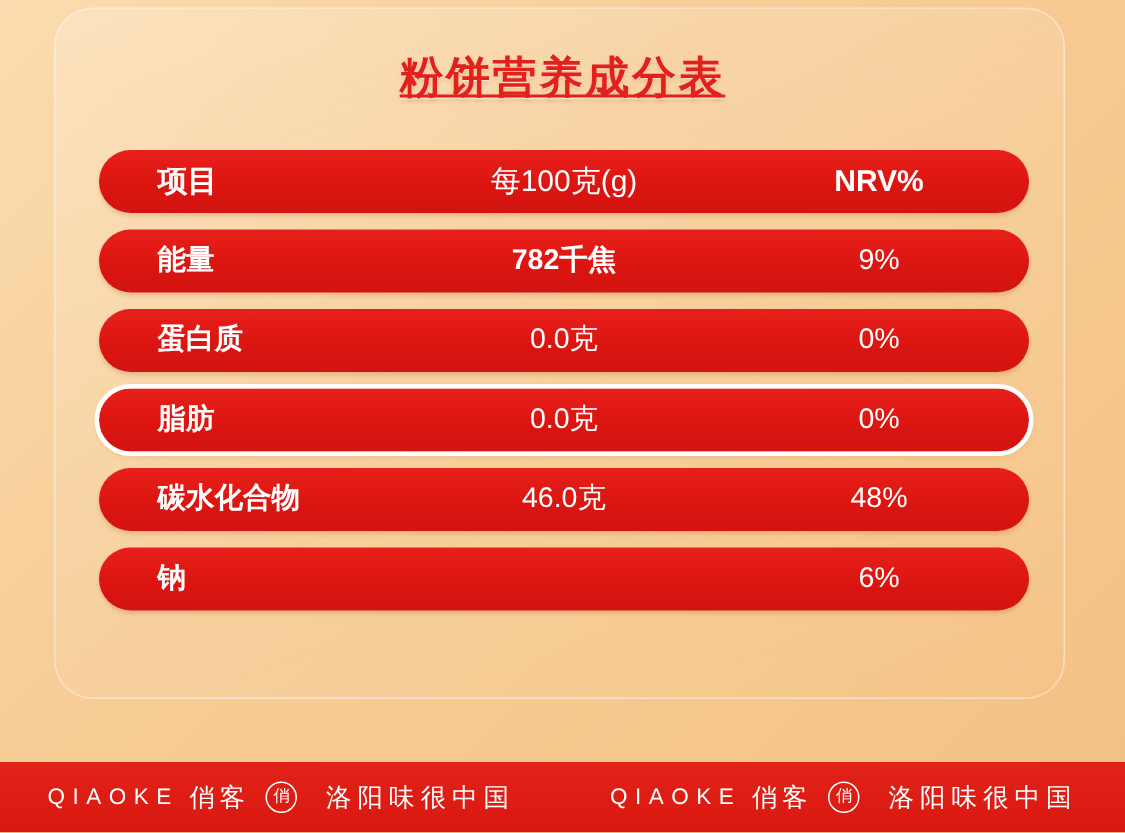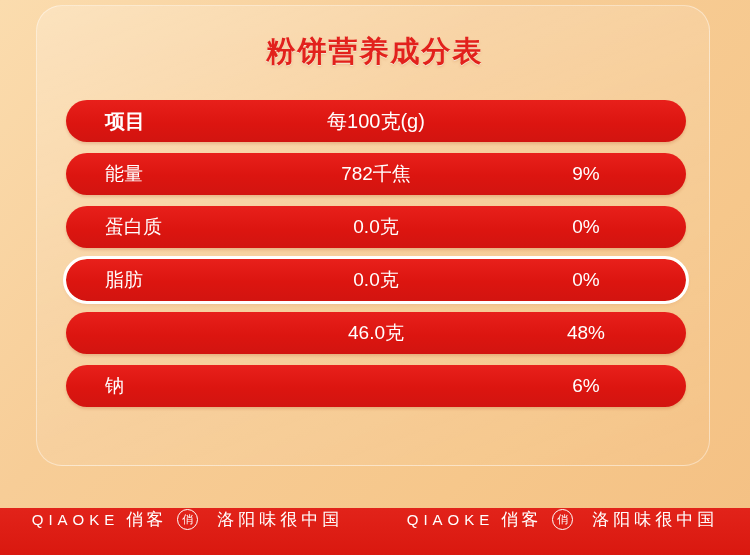--- a/index.html
+++ b/index.html
@@ -39,20 +39,21 @@
     position: absolute;
     left: 0;
     top: 32px;
     width: 750px;
     text-align: center;
     font-size: 29px;
     font-weight: bold;
     letter-spacing: 2px;
     color: #e2211c;
     text-shadow: 0 1px 0 rgba(255,255,255,0.55), 0 2px 3px rgba(180,80,20,0.18);
+    text-decoration: underline;
   }
 
   .table {
     position: absolute;
     left: 66px;
     top: 100px;
     width: 620px;
   }
 
   .row {
@@ -77,47 +78,47 @@
     top: 0;
     height: 42px;
     line-height: 42px;
     color: #ffffff;
     font-size: 19px;
     white-space: nowrap;
   }
   .c-label {
     left: 39px;
     text-align: left;
-    font-weight: normal;
+    font-weight: bold;
   }
   .c-value {
     left: 200px;
     width: 220px;
     text-align: center;
   }
   .c-nrv {
     left: 440px;
     width: 160px;
     text-align: center;
   }
 
   .row.header .cell { font-weight: bold; font-size: 20px; }
   .row.header .c-value { font-weight: normal; }
-  .row.strong .c-value { font-weight: normal; }
+  .row.strong .c-value { font-weight: bold; }
 
   
   .banner {
     position: absolute;
     left: 0;
     bottom: 0;
     width: 750px;
     height: 47px;
     background: linear-gradient(180deg, #e2231a 0%, #d9180f 100%);
     display: flex;
-    align-items: flex-start;
+    align-items: center;
     justify-content: space-around;
     overflow: hidden;
   }
   .brand-unit {
     display: flex;
     align-items: center;
     gap: 7px;
     color: #ffffff;
   }
   .brand-latin {
@@ -154,20 +155,21 @@
 
   <div class="inner-card"></div>
 
   <div class="title">粉饼营养成分表</div>
 
   <div class="table">
 
     <div class="row header">
       <div class="cell c-label">项目</div>
       <div class="cell c-value">每100克(g)</div>
+      <div class="cell c-nrv">NRV%</div>
     </div>
 
     <div class="row strong">
       <div class="cell c-label">能量</div>
       <div class="cell c-value">782千焦</div>
       <div class="cell c-nrv">9%</div>
     </div>
 
     <div class="row">
       <div class="cell c-label">蛋白质</div>
@@ -175,20 +177,21 @@
       <div class="cell c-nrv">0%</div>
     </div>
 
     <div class="row highlight">
       <div class="cell c-label">脂肪</div>
       <div class="cell c-value">0.0克</div>
       <div class="cell c-nrv">0%</div>
     </div>
 
     <div class="row">
+      <div class="cell c-label">碳水化合物</div>
       <div class="cell c-value">46.0克</div>
       <div class="cell c-nrv">48%</div>
     </div>
 
     <div class="row strong">
       <div class="cell c-label">钠</div>
       <div class="cell c-nrv">6%</div>
     </div>
 
   </div>

